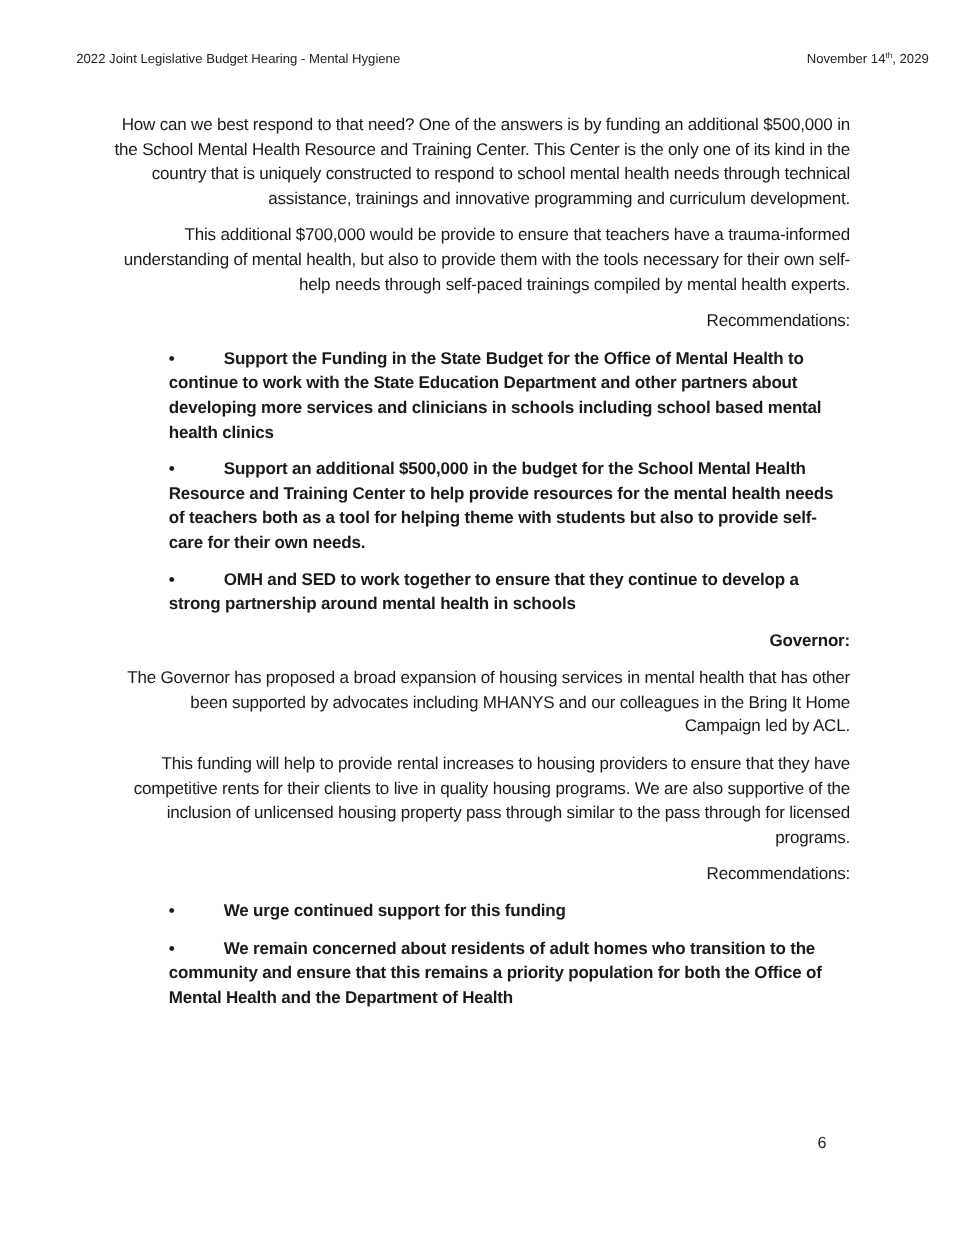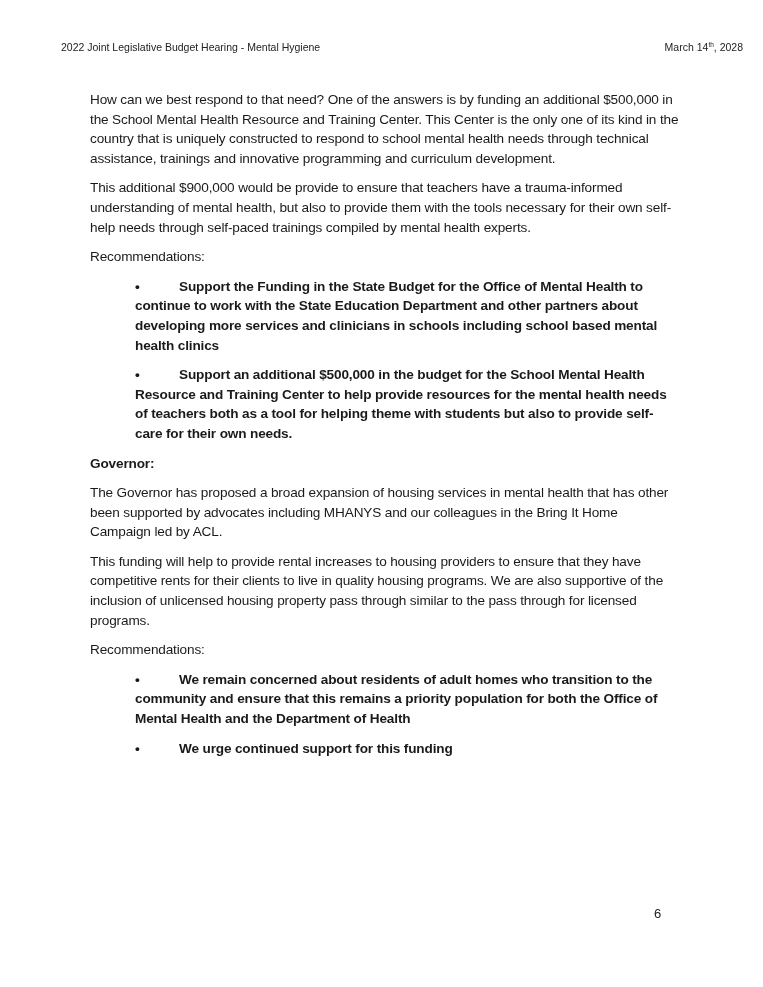--- a/index.html
+++ b/index.html
@@ -6,49 +6,50 @@
   body { width: 763px; height: 987px; position: relative; overflow: hidden;
          font-family: "Liberation Sans", sans-serif; color: #1a1a1a; }
   .page { position: absolute; left: 0; top: 0; width: 763px; height: 987px; background: #fff; padding-left: 40px; }
   .header { position: absolute; top: 41px; left: 60px; right: 60px; height: 16px;
             font-size: 10.5px; color: #222; }
   .header .left { position: absolute; left: 1px; top: 0; }
   .header .right { position: absolute; right: 0; top: 0; }
   .header sup { font-size: 6.5px; vertical-align: 4px; line-height: 0; }
   .body { position: absolute; left: 90px; top: 90px; width: 590px;
           font-size: 13.6px; line-height: 19.6px; letter-spacing: -0.15px; }
-  p { margin: 0 0 10px 0; }
+  p { margin: 0 0 10px 0; text-align: right; }
   p.heading { font-weight: bold; }
   .bullet { margin: 0 0 10px 45px; position: relative; font-weight: bold; }
   .bullet .dot { display: inline-block; width: 44px; }
   .page-number { position: absolute; left: 654px; top: 906px; font-size: 13px; color: #222; }
 </style>
 </head>
 <body>
 
 <div class="page">
 
   <div class="header">
     <span class="left">2022 Joint Legislative Budget Hearing - Mental Hygiene</span>
-    <span class="right"><span>March 14</span><sup>th</sup><span>, 2028</span></span>
+    <span class="right"><span>November 14</span><sup>th</sup><span>, 2029</span></span>
   </div>
 
   <div class="body">
     <p>How can we best respond to that need? One of the answers is by funding an additional $500,000 in the School Mental Health Resource and Training Center. This Center is the only one of its kind in the country that is uniquely constructed to respond to school mental health needs through technical assistance, trainings and innovative programming and curriculum development.</p>
-    <p>This additional $900,000 would be provide to ensure that teachers have a trauma-informed understanding of mental health, but also to provide them with the tools necessary for their own self-help needs through self-paced trainings compiled by mental health experts.</p>
+    <p>This additional $700,000 would be provide to ensure that teachers have a trauma-informed understanding of mental health, but also to provide them with the tools necessary for their own self-help needs through self-paced trainings compiled by mental health experts.</p>
     <p>Recommendations:</p>
 
     <div class="bullet"><span class="dot">•</span><span>Support the Funding in the State Budget for the Office of Mental Health to continue to work with the State Education Department and other partners about developing more services and clinicians in schools including school based mental health clinics</span></div>
     <div class="bullet"><span class="dot">•</span><span>Support an additional $500,000 in the budget for the School Mental Health Resource and Training Center to help provide resources for the mental health needs of teachers both as a tool for helping theme with students but also to provide self-care for their own needs.</span></div>
+    <div class="bullet"><span class="dot">•</span><span>OMH and SED to work together to ensure that they continue to develop a strong partnership around mental health in schools</span></div>
 
     <p class="heading">Governor:</p>
     <p>The Governor has proposed a broad expansion of housing services in mental health that has other been supported by advocates including MHANYS and our colleagues in the Bring It Home Campaign led by ACL.</p>
 
 
     <p>This funding will help to provide rental increases to housing providers to ensure that they have competitive rents for their clients to live in quality housing programs. We are also supportive of the inclusion of unlicensed housing property pass through similar to the pass through for licensed programs.</p>
     <p>Recommendations:</p>
 
+    <div class="bullet"><span class="dot">•</span><span>We urge continued support for this funding</span></div>
     <div class="bullet"><span class="dot">•</span><span>We remain concerned about residents of adult homes who transition to the community and ensure that this remains a priority population for both the Office of Mental Health and the Department of Health</span></div>
-    <div class="bullet"><span class="dot">•</span><span>We urge continued support for this funding</span></div>
   </div>
 
   <div class="page-number">6</div>
 </div>
 
 </body></html>

